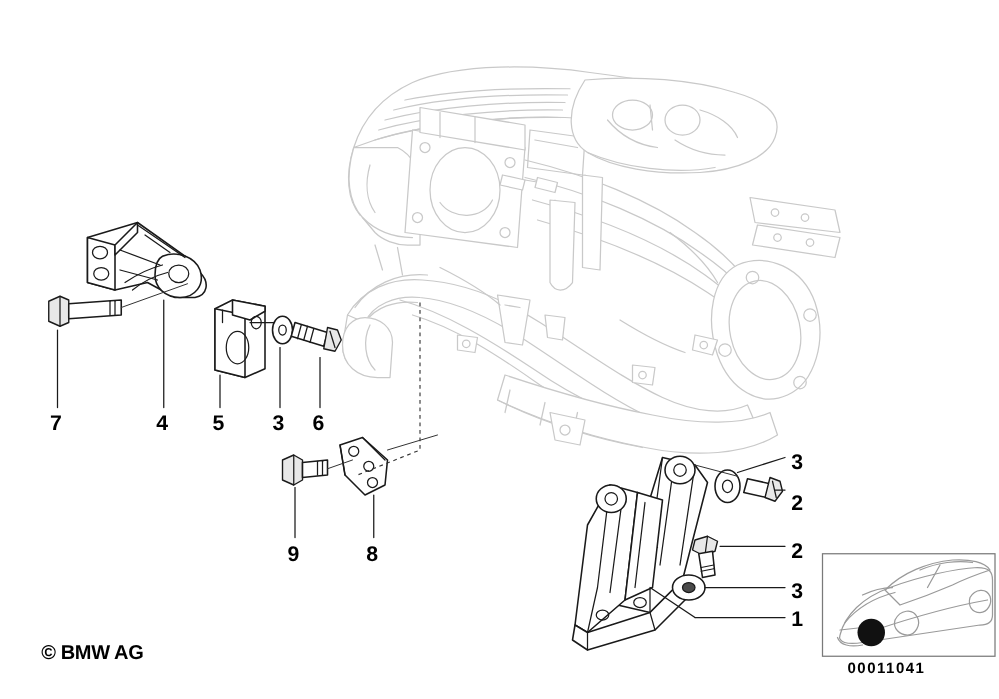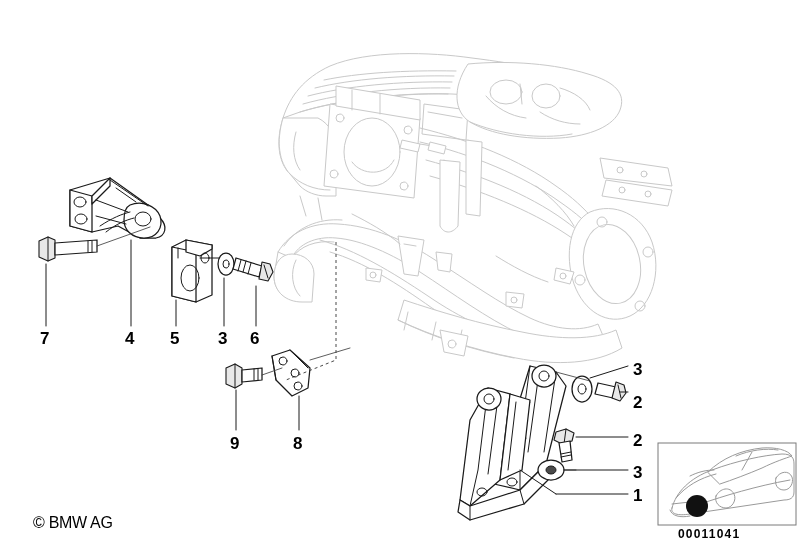--- a/index.html
+++ b/index.html
@@ -6,21 +6,21 @@
   html,body{margin:0;padding:0;background:#ffffff;}
   body{
     width:799px;height:559px;position:relative;overflow:hidden;
     font-family:"Liberation Sans","DejaVu Sans",sans-serif;
     color:#000;
   }
   #sheet{position:absolute;left:0;top:0;width:799px;height:559px;}
   #art{position:absolute;left:0;top:0;width:799px;height:559px;}
   .copyright{
     position:absolute;left:33px;top:515px;
-    font-size:16px;font-weight:normal;letter-spacing:-0.3px;
+    font-size:16px;font-weight:bold;letter-spacing:-0.3px;
     white-space:nowrap;line-height:1;
   }
   .diagram-id{
     position:absolute;left:678px;top:528px;
     font-size:12px;font-weight:bold;letter-spacing:1.2px;
     white-space:nowrap;line-height:1;
   }
   .callout{
     position:absolute;font-size:17px;font-weight:bold;line-height:1;
     white-space:nowrap;

